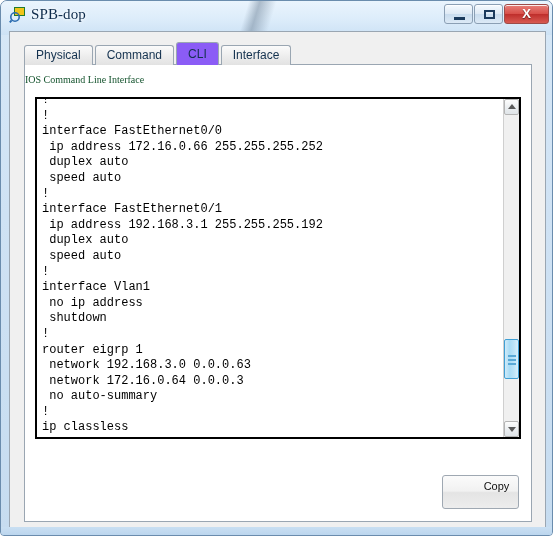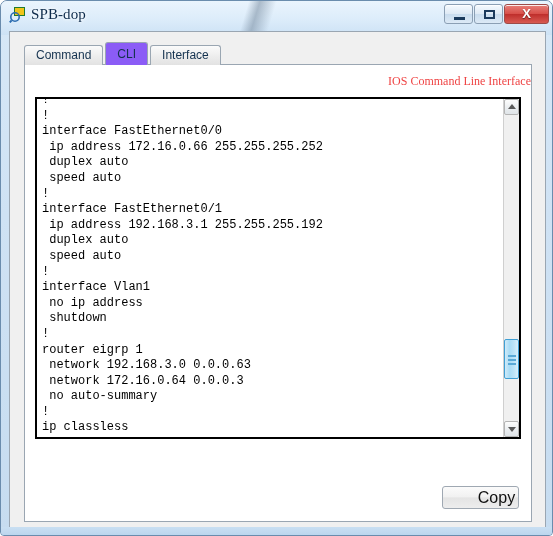--- a/index.html
+++ b/index.html
@@ -156,24 +156,24 @@
     width: 508px;
     height: 458px;
     box-sizing: border-box;
     background: #ffffff;
     border: 1px solid #9aa6b2;
   }
   .panel-title {
     position: absolute;
     left: 0; top: 9px;
     width: 100%;
-    text-align: right;
+    text-align: left;
     font-family: "Liberation Serif", serif;
-    font-size: 12px;
-    color: #ef4444;
+    font-size: 10px;
+    color: #14532d;
   }
 
   
   .terminal-wrap {
     position: absolute;
     left: 10px; top: 32px;
     width: 486px;
     height: 342px;
     box-sizing: border-box;
     border: 2px solid #000000;
@@ -250,23 +250,23 @@
 
   
   .btnrow {
     position: absolute;
     right: 12px; bottom: 12px;
     display: flex;
     gap: 12px;
   }
   .btn {
     width: 77px;
-    height: 23px;
-    box-sizing: border-box;
-    font-size: 16px;
+    height: 34px;
+    box-sizing: border-box;
+    font-size: 11px;
     color: #101010;
     line-height: 21px;
     text-align: center;
     border: 1px solid #9fa8b2;
     border-radius: 3px;
     background: linear-gradient(to bottom, #fbfbfb 0%, #f1f1f1 47%, #e4e4e4 52%, #ededed 100%);
     padding-left: 32px;
   }
 
   
@@ -319,20 +319,21 @@
       </div>
       <div class="winbtn close">
         <span class="ico-close">X</span>
       </div>
     </div>
   </div>
 
   <div class="client">
 
     <div class="tabstrip">
+      <div class="tab">Physical</div>
       <div class="tab">Command</div>
       <div class="tab active">CLI</div>
       <div class="tab">Interface</div>
     </div>
 
     <div class="tabpanel">
       <div class="panel-title">IOS Command Line Interface</div>
 
       <div class="terminal-wrap">
         <div class="terminal">!

